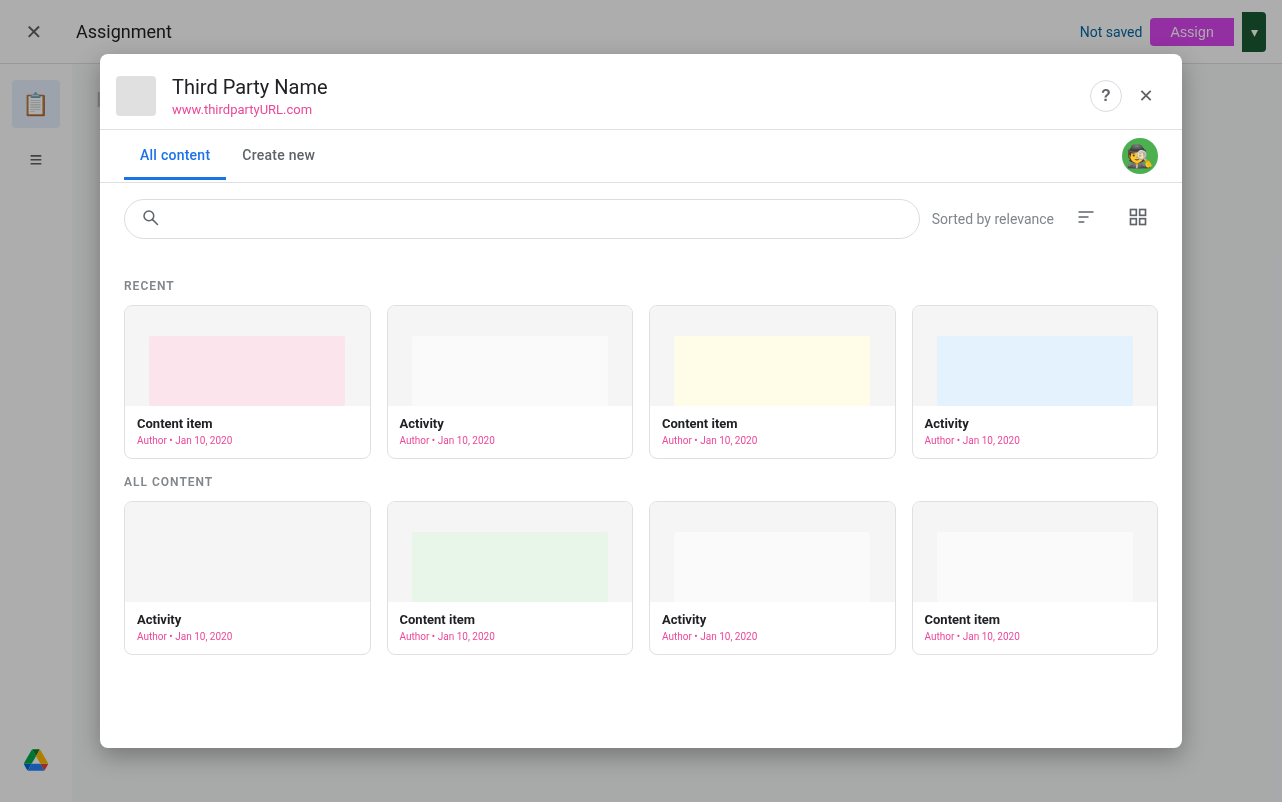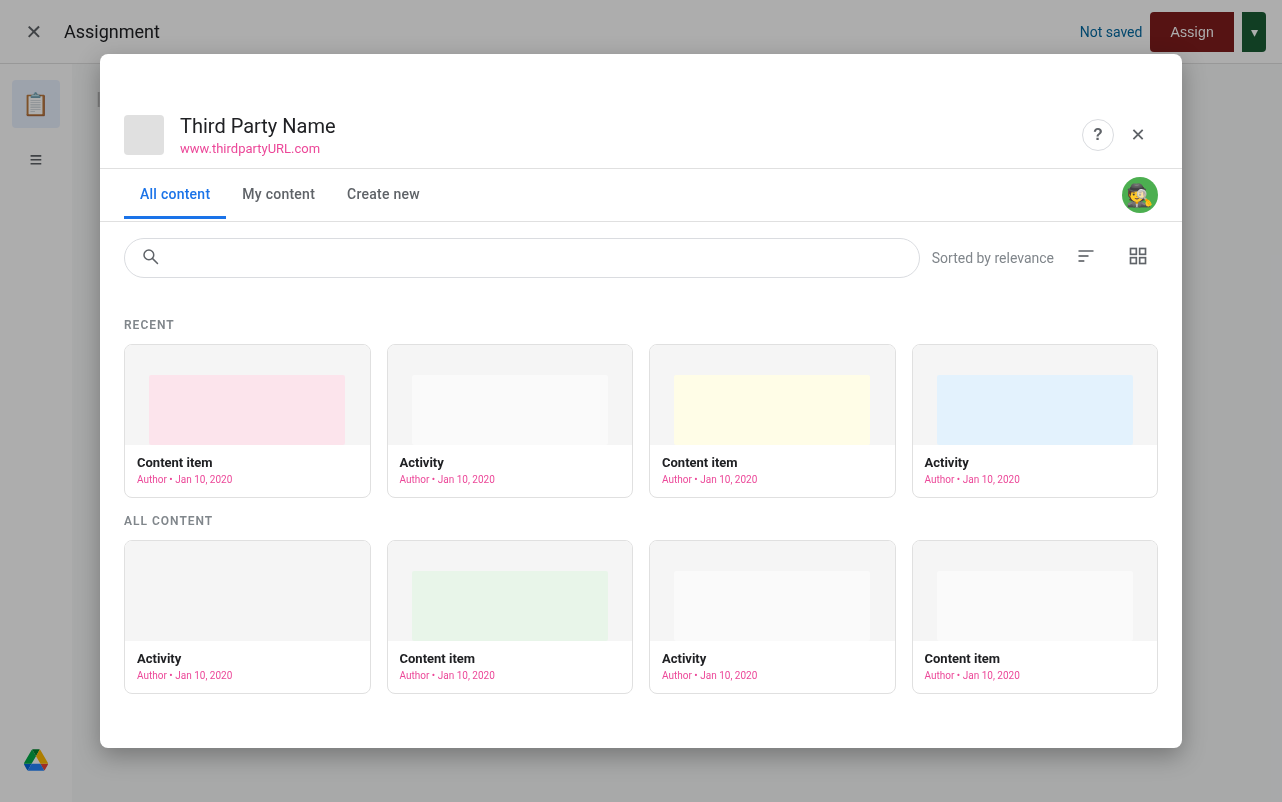--- a/index.html
+++ b/index.html
@@ -39,43 +39,43 @@
       justify-content: center;
       cursor: pointer;
       color: #5f6368;
       font-size: 20px;
       border-radius: 50%;
     }
 
     .app-header-title {
       font-size: 18px;
       color: #202124;
-      margin-left: 12px;
+      margin-left: 24px;
       font-weight: 400;
     }
 
     .app-header-right {
       margin-left: auto;
       display: flex;
       align-items: center;
       gap: 8px;
     }
 
     .not-saved-text {
       color: #0369a1;
       font-size: 14px;
     }
 
     .assign-btn {
-      background: #7f1d1d;
+      background: #d946ef;
       color: #fff;
       border: none;
       border-radius: 4px 0 0 4px;
       padding: 0 20px;
-      height: 40px;
+      height: 28px;
       font-size: 14px;
       font-weight: 500;
       cursor: pointer;
       letter-spacing: 0.25px;
     }
 
     .assign-btn-arrow {
       background: #1a5c34;
       color: #fff;
       border: none;
@@ -157,24 +157,23 @@
       z-index: 20;
       display: flex;
       flex-direction: column;
       box-shadow: 0 8px 24px rgba(0,0,0,0.3);
       overflow: hidden;
     }
 
     .modal-header {
       display: flex;
       align-items: center;
-      padding: 20px 24px 12px;
+      padding: 20px 16px 12px;
       border-bottom: 1px solid #e0e0e0;
       min-height: 72px;
-      margin-top: 39px;
     }
 
     .modal-logo {
       width: 40px;
       height: 40px;
       background: #e0e0e0;
       border-radius: 4px;
       margin-right: 16px;
       flex-shrink: 0;
     }
@@ -435,21 +434,20 @@
         <span style="font-weight:600; color:#5f6368;">?</span>
       </button>
       <button class="icon-btn">
         <span style="font-size:18px;">✕</span>
       </button>
     </div>
   </div>
 
   <div class="modal-tabs">
     <div class="tab active">All content</div>
-    <div class="tab">My content</div>
     <div class="tab">Create new</div>
     <div style="margin-left: auto; padding: 8px 0;">
       <div class="tab-avatar">
         <span style="font-size:22px;">🕵️</span>
       </div>
     </div>
   </div>
 
   <div class="search-sort-bar">
     <div class="search-box">

